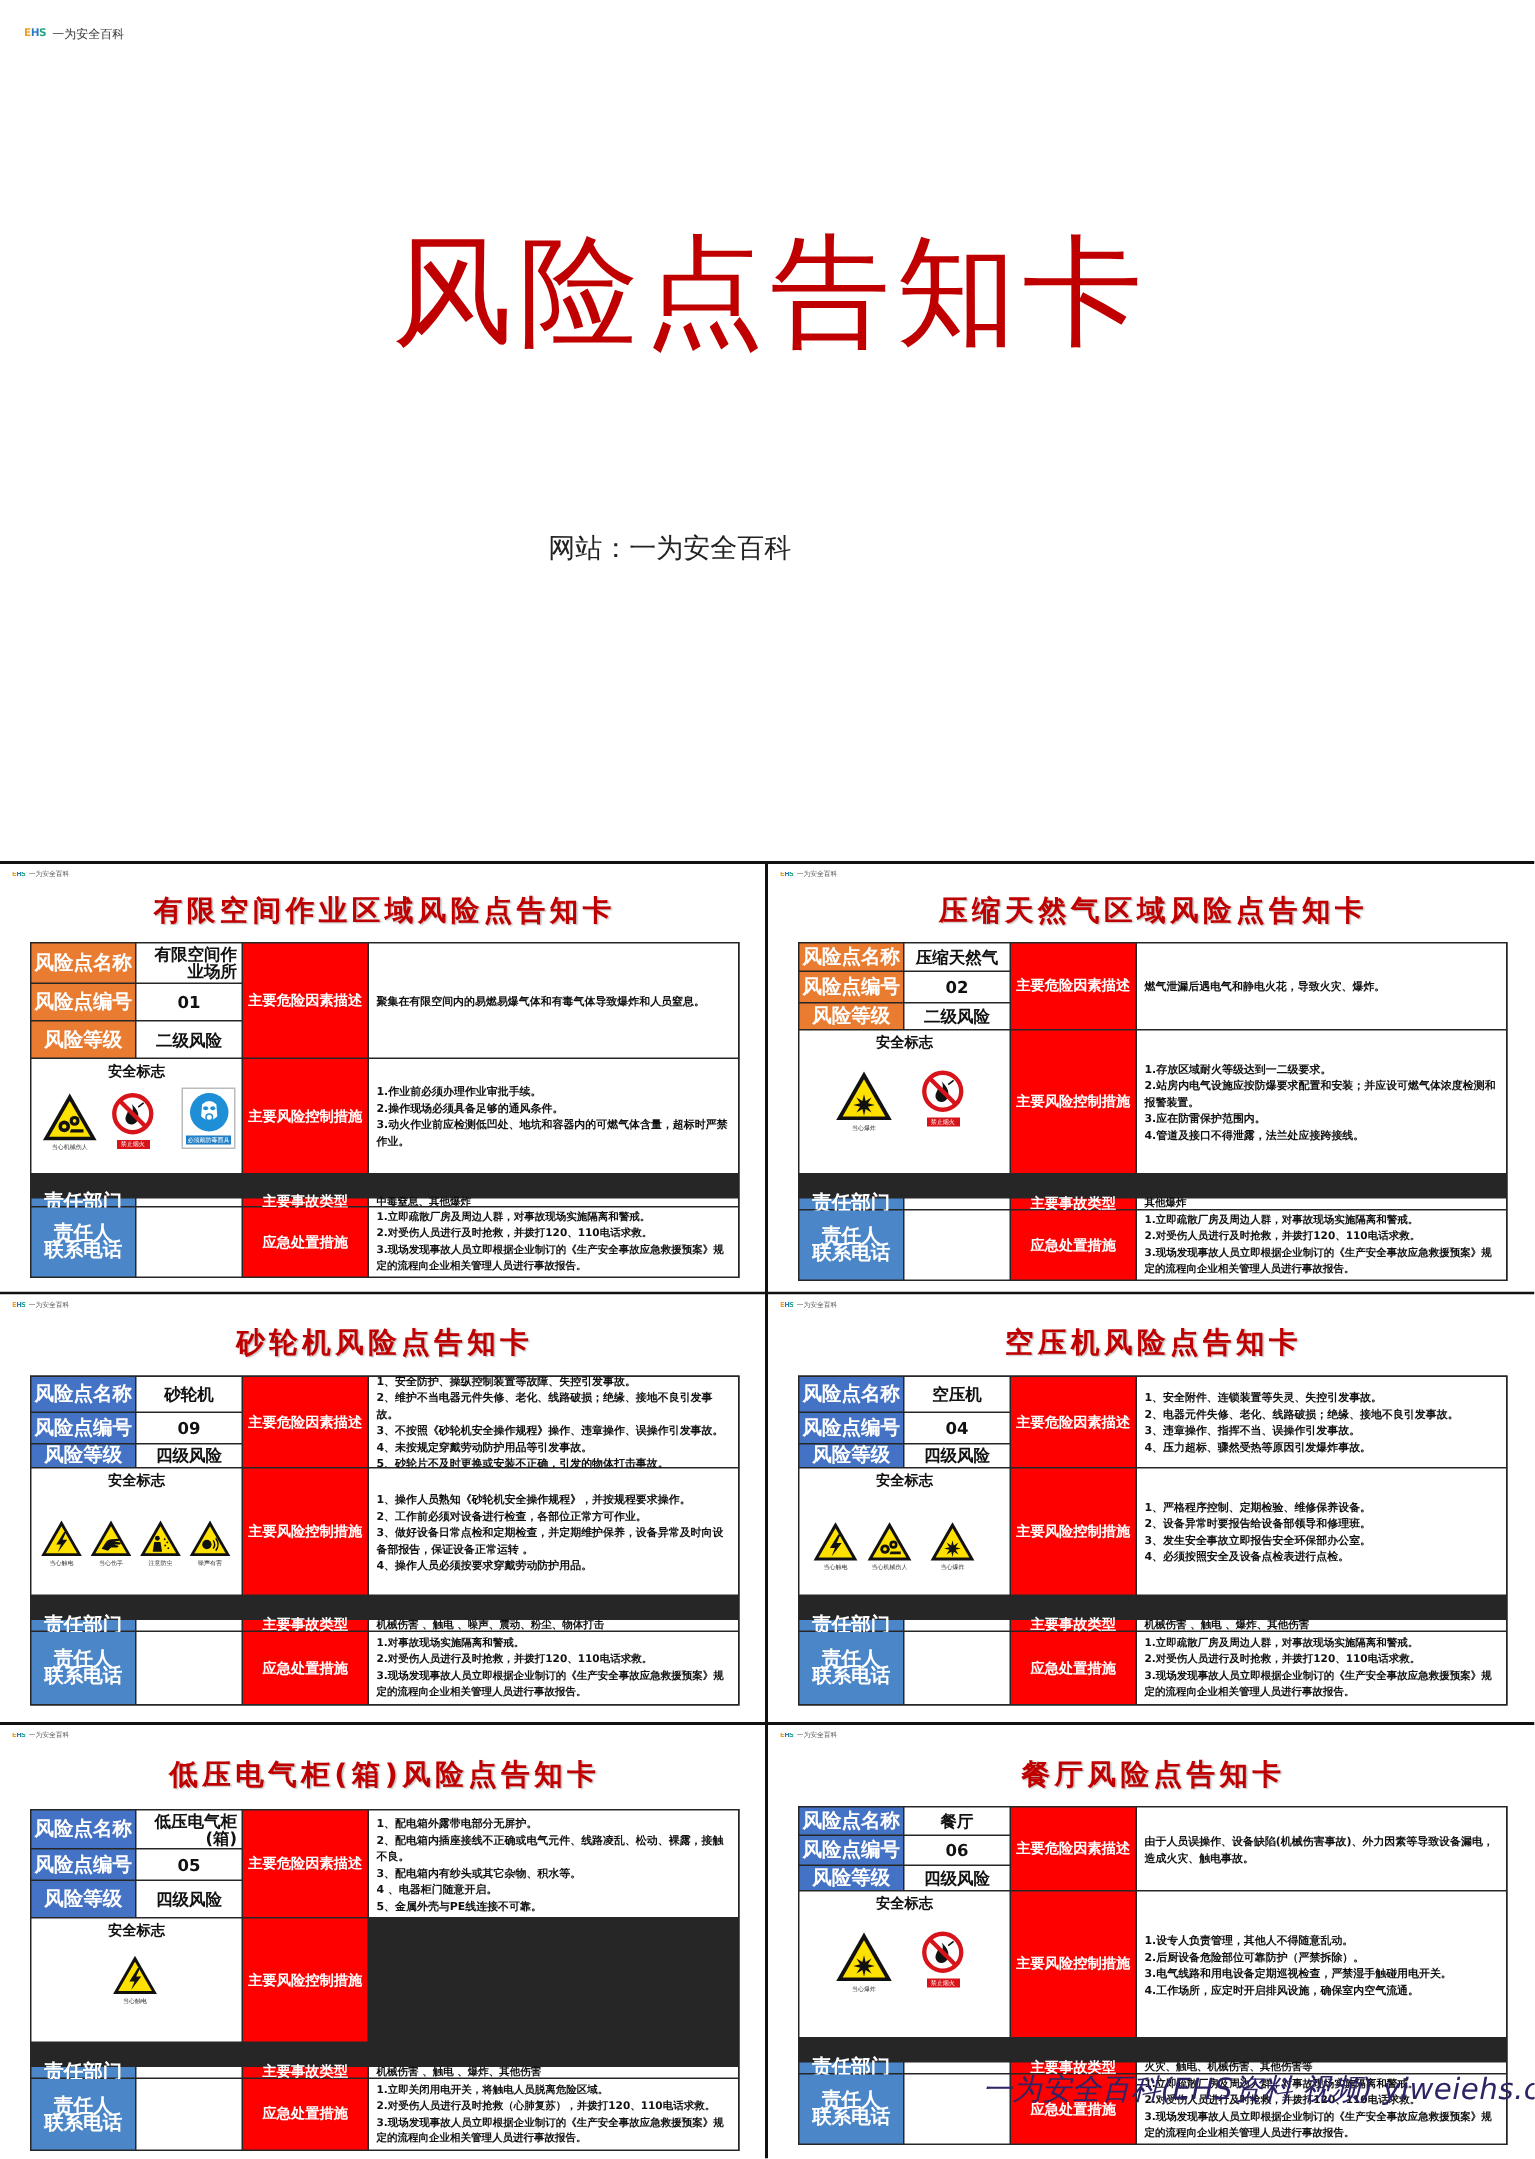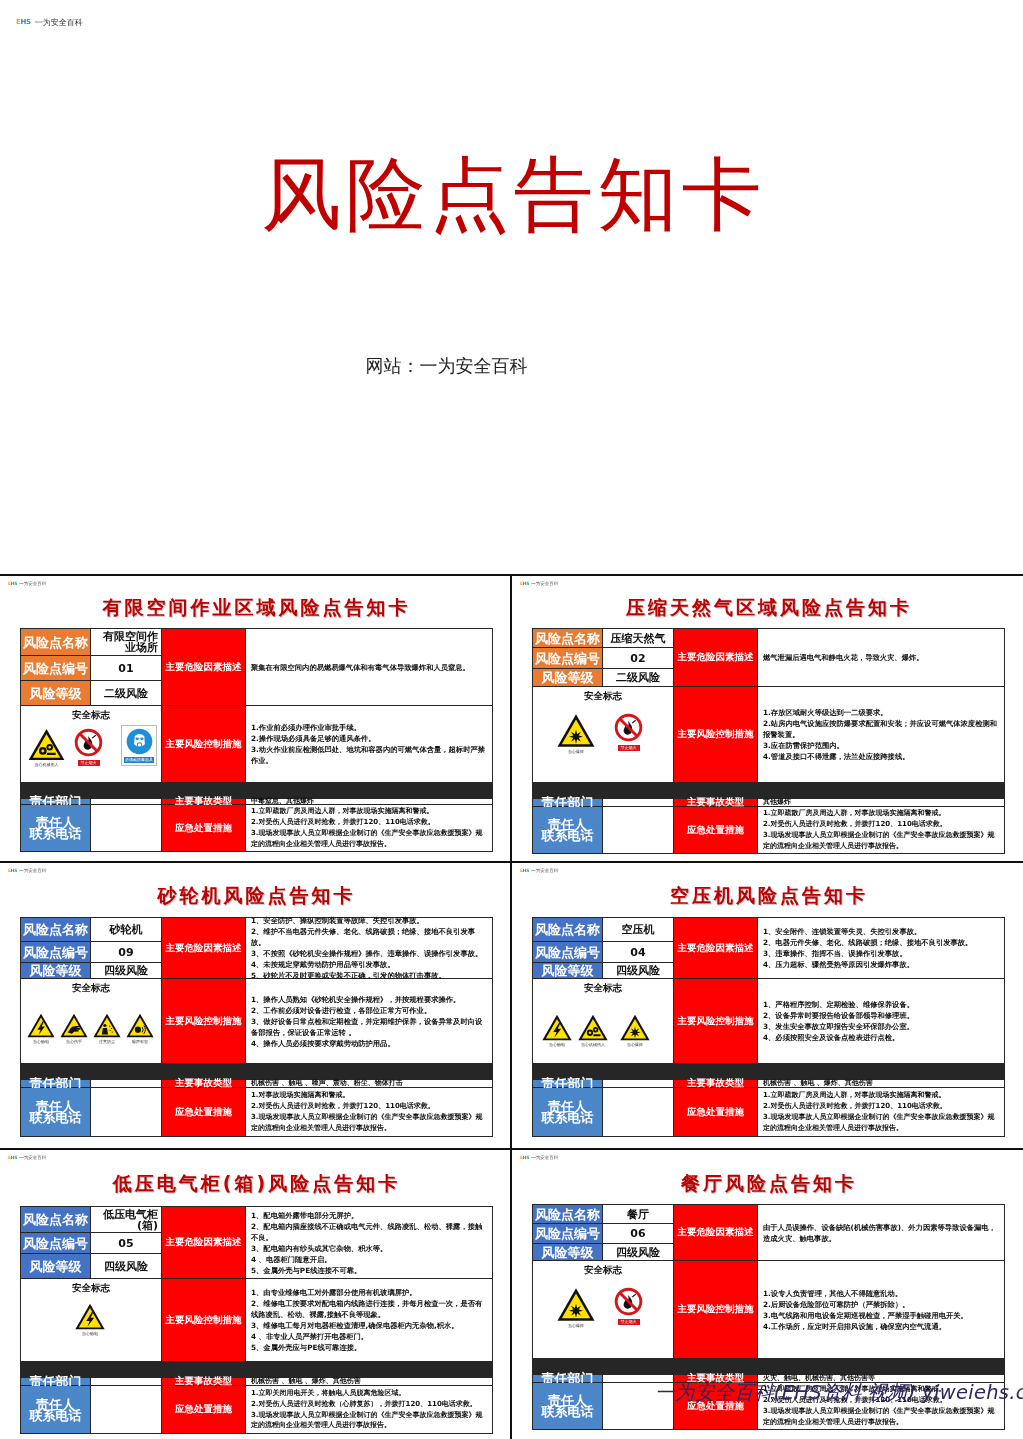--- a/index.html
+++ b/index.html
@@ -413,27 +413,20 @@
           <div class="sign warn">
             <svg width="30" height="27" viewBox="0 0 40 36">
                 <use href="#tri" width="40" height="36"></use>
                 <use href="#g-bolt" width="40" height="36"></use>
               </svg>
             <span class="cap">当心触电</span>
           </div>
         </div>
       </div>
       <div class="red r4 c3">主要风险控制措施</div>
-      <div class="txt r4 c4">
-          <div>1、由专业维修电工对外露部分使用有机玻璃屏护。</div>
-          <div>2、维修电工按要求对配电箱内线路进行连接，并每月检查一次，是否有线路凌乱、松动、裸露,接触不良等现象。</div>
-          <div>3、维修电工每月对电器柜检查清理,确保电器柜内无杂物,积水。</div>
-          <div>4 、非专业人员严禁打开电器柜门。</div>
-          <div>5、金属外壳应与PE线可靠连接。</div>
-        </div>
       <div class="hd bot r5 c1">责任部门</div>
       <div class="val r5 c2"></div>
       <div class="red r5 c3">主要事故类型</div>
       <div class="txt sm r5 c4">机械伤害 、触电 、爆炸、其他伤害</div>
       <div class="hd bot col r6 c1">
           <span>责任人</span>
           <span>联系电话</span>
         </div>
       <div class="val r6 c2"></div>
       <div class="red r6 c3">应急处置措施</div>

